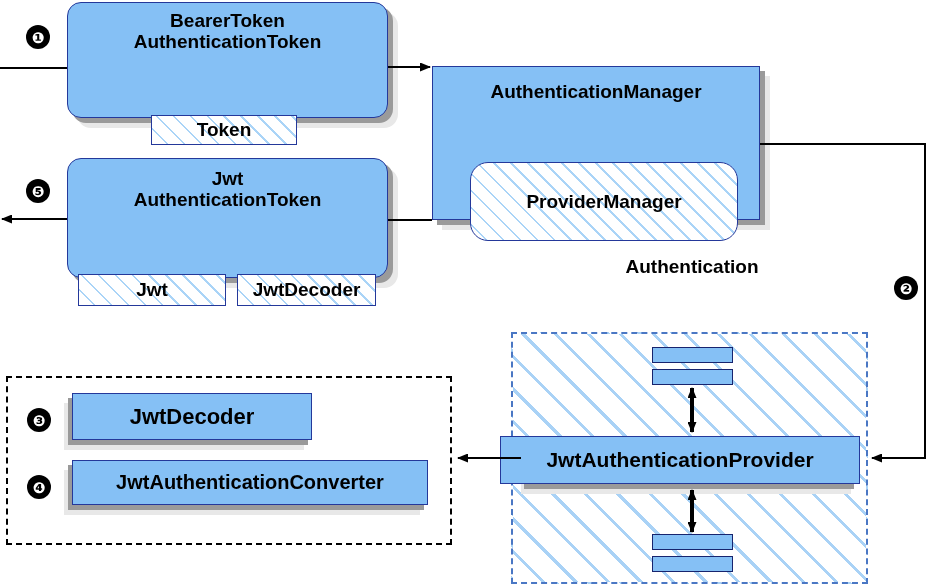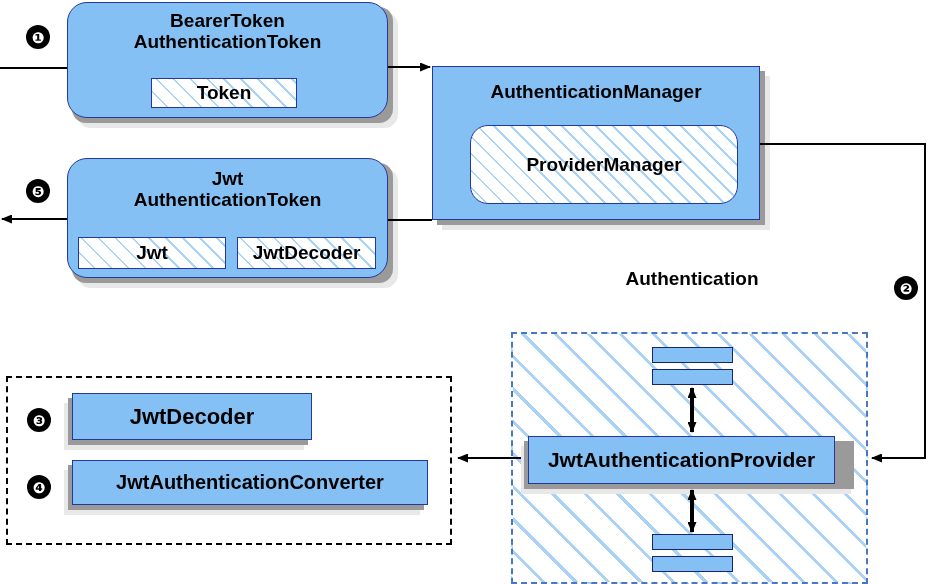--- a/index.html
+++ b/index.html
@@ -18,21 +18,21 @@
     background:#85c0f5;
     border:1.5px solid #24389a;
     display:flex;
     align-items:center;
     justify-content:center;
     color:#000;
     font-weight:bold;
     text-align:center;
     z-index:6;
   }
-  .node.round{border-radius:20px;}
+  .node.round{border-radius:14px;}
   
   .plate{
     position:absolute;
     box-sizing:border-box;
     z-index:4;
   }
   .plate.dark{background:#9a9a9a;}
   .plate.light{background:#e8e8e8;}
   .plate.round{border-radius:14px;}
 
@@ -43,20 +43,21 @@
     border:1.5px solid #24389a;
     background-color:#ffffff;
     background-image:repeating-linear-gradient(45deg,
         rgba(133,192,245,0) 0px,
         rgba(133,192,245,0) 10px,
         #aad4f7 10px,
         #aad4f7 12px);
     display:flex;align-items:center;justify-content:center;
     font-weight:bold;color:#000;
     z-index:8;
+    margin-top:37px;
   }
 
   
   .dashbox{
     position:absolute;
     box-sizing:border-box;
     border:2.5px dashed #000000;
     background:transparent;
     z-index:2;
   }
@@ -174,32 +175,32 @@
   <div class="slot" style="left:78px;top:237px;width:148px;height:32px;font-size:19px;">
     <span>Jwt</span>
   </div>
   <div class="slot" style="left:237px;top:237px;width:139px;height:32px;font-size:19px;">
     <span>JwtDecoder</span>
   </div>
   <div class="badge" style="left:26px;top:179px;">
     <span>❺</span>
   </div>
 
-  <div class="label" style="left:562px;top:268px;width:260px;font-size:19px;line-height:1.18;">
+  <div class="label" style="left:562px;top:256px;width:260px;font-size:19px;line-height:1.18;">
     <div>Authentication</div>
   </div>
 
   <div class="dashbox hatched" style="left:511px;top:332px;width:357px;height:252px;"></div>
 
   <div class="bar" style="left:652px;top:347px;width:81px;height:16px;"></div>
   <div class="bar" style="left:652px;top:369px;width:81px;height:16px;"></div>
 
   <div class="plate light" style="left:521px;top:446px;width:330px;height:48px;"></div>
   <div class="plate dark" style="left:524px;top:441px;width:330px;height:48px;"></div>
-  <div class="node" style="left:528px;top:436px;width:307px;height:48px;font-size:21px;">
+  <div class="node" style="left:500px;top:436px;width:360px;height:48px;font-size:21px;">
     <span>JwtAuthenticationProvider</span>
   </div>
 
   <div class="bar" style="left:652px;top:534px;width:81px;height:16px;"></div>
   <div class="bar" style="left:652px;top:556px;width:81px;height:16px;"></div>
 
   <div class="badge" style="left:894px;top:276px;">
     <span>❷</span>
   </div>
 

